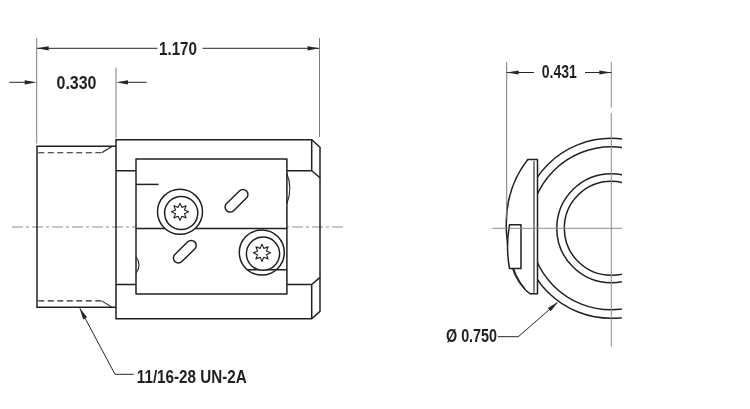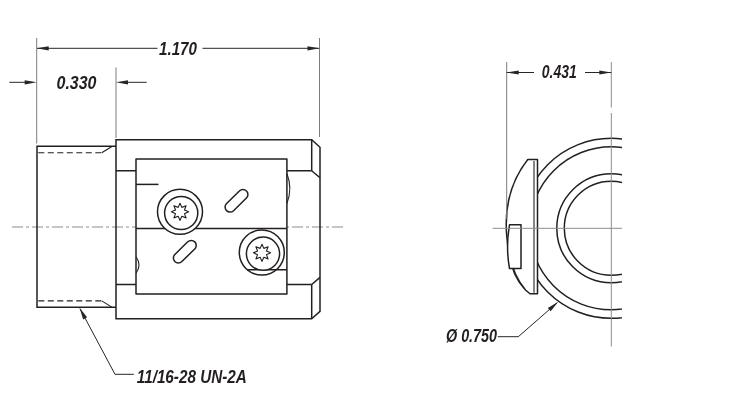--- a/index.html
+++ b/index.html
@@ -3,21 +3,21 @@
 <meta charset="utf-8">
 <style>
   :root{
     --object-line:#231f20;
     --dim-line:#262626;
     --center-line:#8c8c8c;
     --ext-line:#7d7d7d;
     --background:#ffffff;
   }
   html,body{margin:0;padding:0;background:var(--background);}
-  .stage{width:622px;height:409px;background:var(--background);position:relative;overflow:hidden;font-style:italic;}
+  .stage{width:622px;height:409px;background:var(--background);position:relative;overflow:hidden;}
   svg{display:block;}
   .obj{stroke:var(--object-line);stroke-width:1.5;fill:none;stroke-linejoin:miter;}
   .objthin{stroke:var(--object-line);stroke-width:1.1;fill:none;}
   .objf{stroke:var(--object-line);stroke-width:1.5;fill:#ffffff;stroke-linejoin:round;}
   .dashline{stroke:var(--object-line);stroke-width:1.1;fill:none;stroke-dasharray:6 3.5;}
   .dim{stroke:var(--dim-line);stroke-width:1;fill:none;}
   .ext{stroke:var(--ext-line);stroke-width:1;fill:none;}
   .cl{stroke:var(--center-line);stroke-width:1;fill:none;}
   .cldash{stroke:var(--center-line);stroke-width:1;fill:none;stroke-dasharray:11 3 3 3;}
   .arrow{fill:var(--dim-line);stroke:none;}

